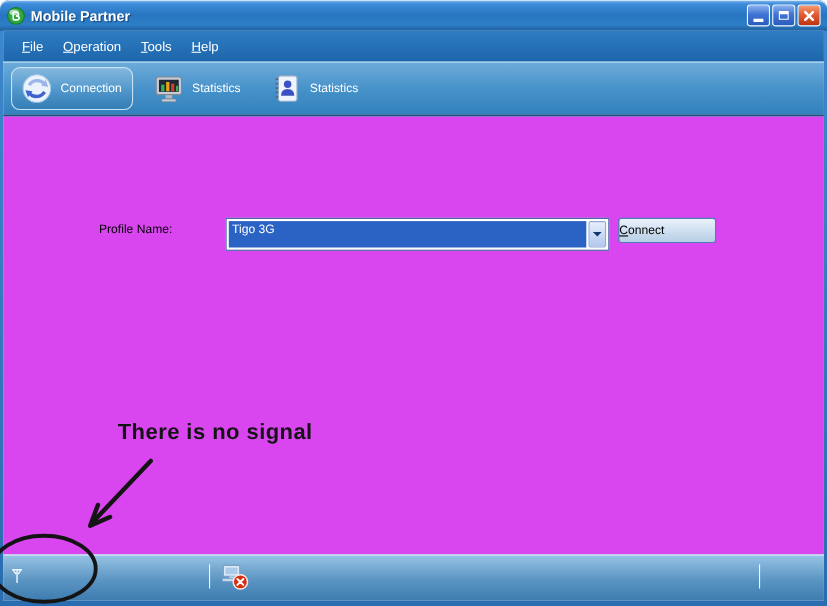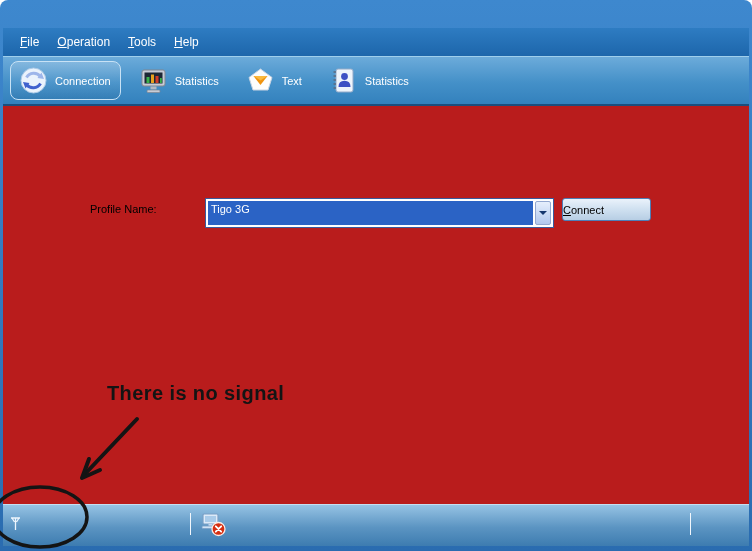--- a/index.html
+++ b/index.html
@@ -23,21 +23,21 @@
   .menubar{height:28px;flex:0 0 auto;background:linear-gradient(180deg,#2e7cc2,#1d66ab);display:flex;align-items:center;padding-left:8px;}
   .menu-item{color:#fff;font-size:12px;padding:4px 9px;cursor:default;}
   .accel{text-decoration:underline;}
   .toolbar{height:47px;flex:0 0 auto;background:linear-gradient(180deg,#6cabda 0%,#4490c8 55%,#3381bd 100%);
            border-top:1px solid #9fcfec;border-bottom:2px solid #1c4e7e;display:flex;align-items:center;padding-left:7px;}
   .tool-item{display:flex;align-items:center;gap:8px;color:#fff;font-size:11px;padding:5px 9px;margin-right:10px;cursor:default;}
   .tool-item.selected{border:1px solid #c8e2f5;border-radius:8px;
            background:linear-gradient(180deg,rgba(255,255,255,0.20),rgba(255,255,255,0.05) 55%,rgba(0,0,0,0.05));}
   .tool-icon{width:27px;height:27px;flex:0 0 auto;}
   
-  .content{position:relative;flex:1;background:#b91c1c;}
+  .content{position:relative;flex:1;background:#d946ef;}
   .profile-label{position:absolute;left:87px;top:97px;font-size:11px;color:#000;}
   .combo{position:absolute;left:202px;top:92px;width:349px;height:30px;box-sizing:border-box;
          border:1px solid #3a5a9c;background:#fff;display:flex;cursor:default;}
   .combo-value{flex:1;margin:2px;background:#2b63c5;color:#fff;font-size:11px;line-height:14px;padding:1px 0 0 3px;overflow:hidden;white-space:nowrap;}
   .combo-arrow-btn{width:16px;margin:2px 2px 2px 0;background:linear-gradient(180deg,#e6effc,#b2c8ee);
          border:1px solid #93a8d0;border-radius:2px;display:flex;align-items:center;justify-content:center;box-sizing:border-box;}
   .combo-arrow{width:0;height:0;border-left:4px solid transparent;border-right:4px solid transparent;border-top:4px solid #15366e;}
   .connect-btn{position:absolute;left:559px;top:92px;width:89px;height:23px;box-sizing:border-box;
          background:linear-gradient(180deg,#eaf2fb 0%,#cfe0f0 50%,#b7cee4 100%);
          border:1px solid #4d7fb8;border-radius:3px;font-size:11px;color:#000;
@@ -51,20 +51,41 @@
   .sb-net{position:absolute;left:196px;top:7px;}
   
   .overlay{position:absolute;inset:0;z-index:40;pointer-events:none;}
   .annotation-text{position:absolute;left:107px;top:382px;font-size:20px;font-weight:bold;color:#141414;letter-spacing:0.4px;}
 </style>
 </head>
 <body>
 
 <div class="window">
 
+  <div class="titlebar">
+    <svg class="app-icon" viewBox="0 0 17 17">
+      <circle cx="8.5" cy="8.5" r="7.6" fill="#2fa83e" stroke="#177a26" stroke-width="1"></circle>
+      <ellipse cx="6.7" cy="5.2" rx="4.2" ry="2.6" fill="rgba(255,255,255,0.6)"></ellipse>
+      <path d="M6 5 L6 12 M6 5 Q11 4.5 11 7 Q11 8.4 8.5 8.5 Q11.6 8.6 11.6 10.6 Q11.6 12.4 6 12" stroke="#fff" stroke-width="1.4" fill="none"></path>
+    </svg>
+    <span class="title-text">Mobile Partner</span>
+    <div class="win-buttons">
+      <div class="win-btn btn-blue">
+          <span class="glyph-min"></span>
+        </div>
+      <div class="win-btn btn-blue">
+          <span class="glyph-max"></span>
+        </div>
+      <div class="win-btn btn-close">
+        <svg width="11" height="11" viewBox="0 0 11 11">
+          <path d="M2 2 L9 9 M9 2 L2 9" stroke="#fff" stroke-width="2.2" stroke-linecap="round"></path>
+        </svg>
+      </div>
+    </div>
+  </div>
 
   <div class="client">
 
     <div class="menubar">
       <div class="menu-item"><span class="accel">F</span><span>ile</span></div>
       <div class="menu-item"><span class="accel">O</span><span>peration</span></div>
       <div class="menu-item"><span class="accel">T</span><span>ools</span></div>
       <div class="menu-item"><span class="accel">H</span><span>elp</span></div>
     </div>
 
@@ -84,28 +105,20 @@
           <rect x="2" y="3" width="23" height="16" rx="2" fill="#c7ccd6" stroke="#83878f" stroke-width="1"></rect>
           <rect x="4.5" y="5.5" width="18" height="11" fill="#1d2735"></rect>
           <rect x="6.5" y="10" width="3" height="6" fill="#38b24a"></rect>
           <rect x="11" y="7.5" width="3" height="8.5" fill="#e8a01e"></rect>
           <rect x="15.5" y="9" width="3" height="7" fill="#d23c28"></rect>
           <rect x="20" y="11" width="1.8" height="5" fill="#38b24a"></rect>
           <rect x="10.5" y="19.5" width="6" height="3" fill="#b3b8c2"></rect>
           <rect x="7" y="23" width="13" height="2.5" rx="1" fill="#c7ccd6" stroke="#83878f" stroke-width="0.7"></rect>
         </svg>
         <span>Statistics</span>
-      </div>
-      <div class="tool-item">
-        <svg class="tool-icon" viewBox="0 0 27 27">
-          <polygon points="13.5,2 25,10.5 21,23 6,23 2,10.5" fill="#fdfdfd" stroke="#c9d4e2" stroke-width="1"></polygon>
-          <polygon points="6.5,9 20.5,9 13.5,18" fill="#f0930f"></polygon>
-          <polygon points="6.5,9 20.5,9 13.5,13.5" fill="#fbb93e"></polygon>
-        </svg>
-        <span>Text</span>
       </div>
       <div class="tool-item">
         <svg class="tool-icon" viewBox="0 0 27 27">
           <rect x="6" y="2" width="17" height="23" rx="2" fill="#eef4fb" stroke="#93aac8" stroke-width="1"></rect>
           <path d="M6 5 H3.5 M6 9 H3.5 M6 13 H3.5 M6 17 H3.5 M6 21 H3.5" stroke="#5a6a80" stroke-width="1.6"></path>
           <circle cx="14.5" cy="9.5" r="3.4" fill="#3c50c4"></circle>
           <path d="M8.5 20 Q8.5 13.8 14.5 13.8 Q20.5 13.8 20.5 20 Z" fill="#3c50c4"></path>
         </svg>
         <span>Statistics</span>
       </div>

